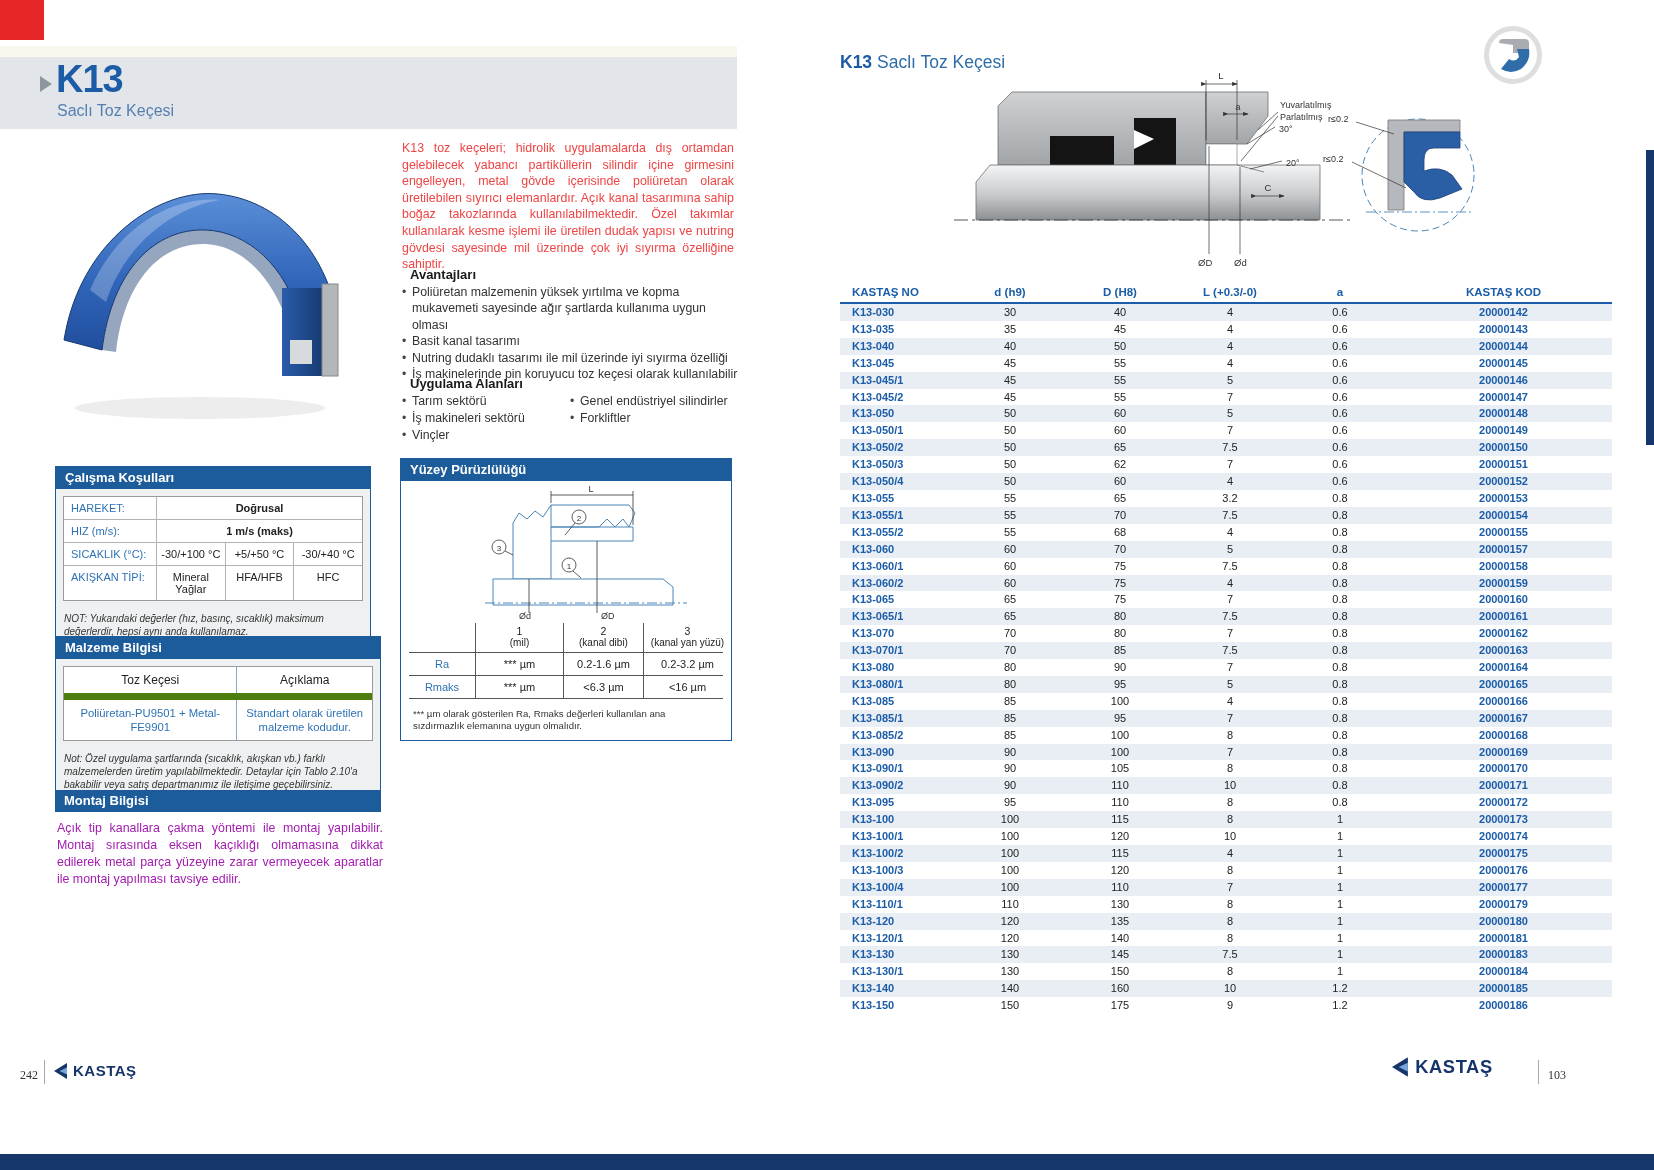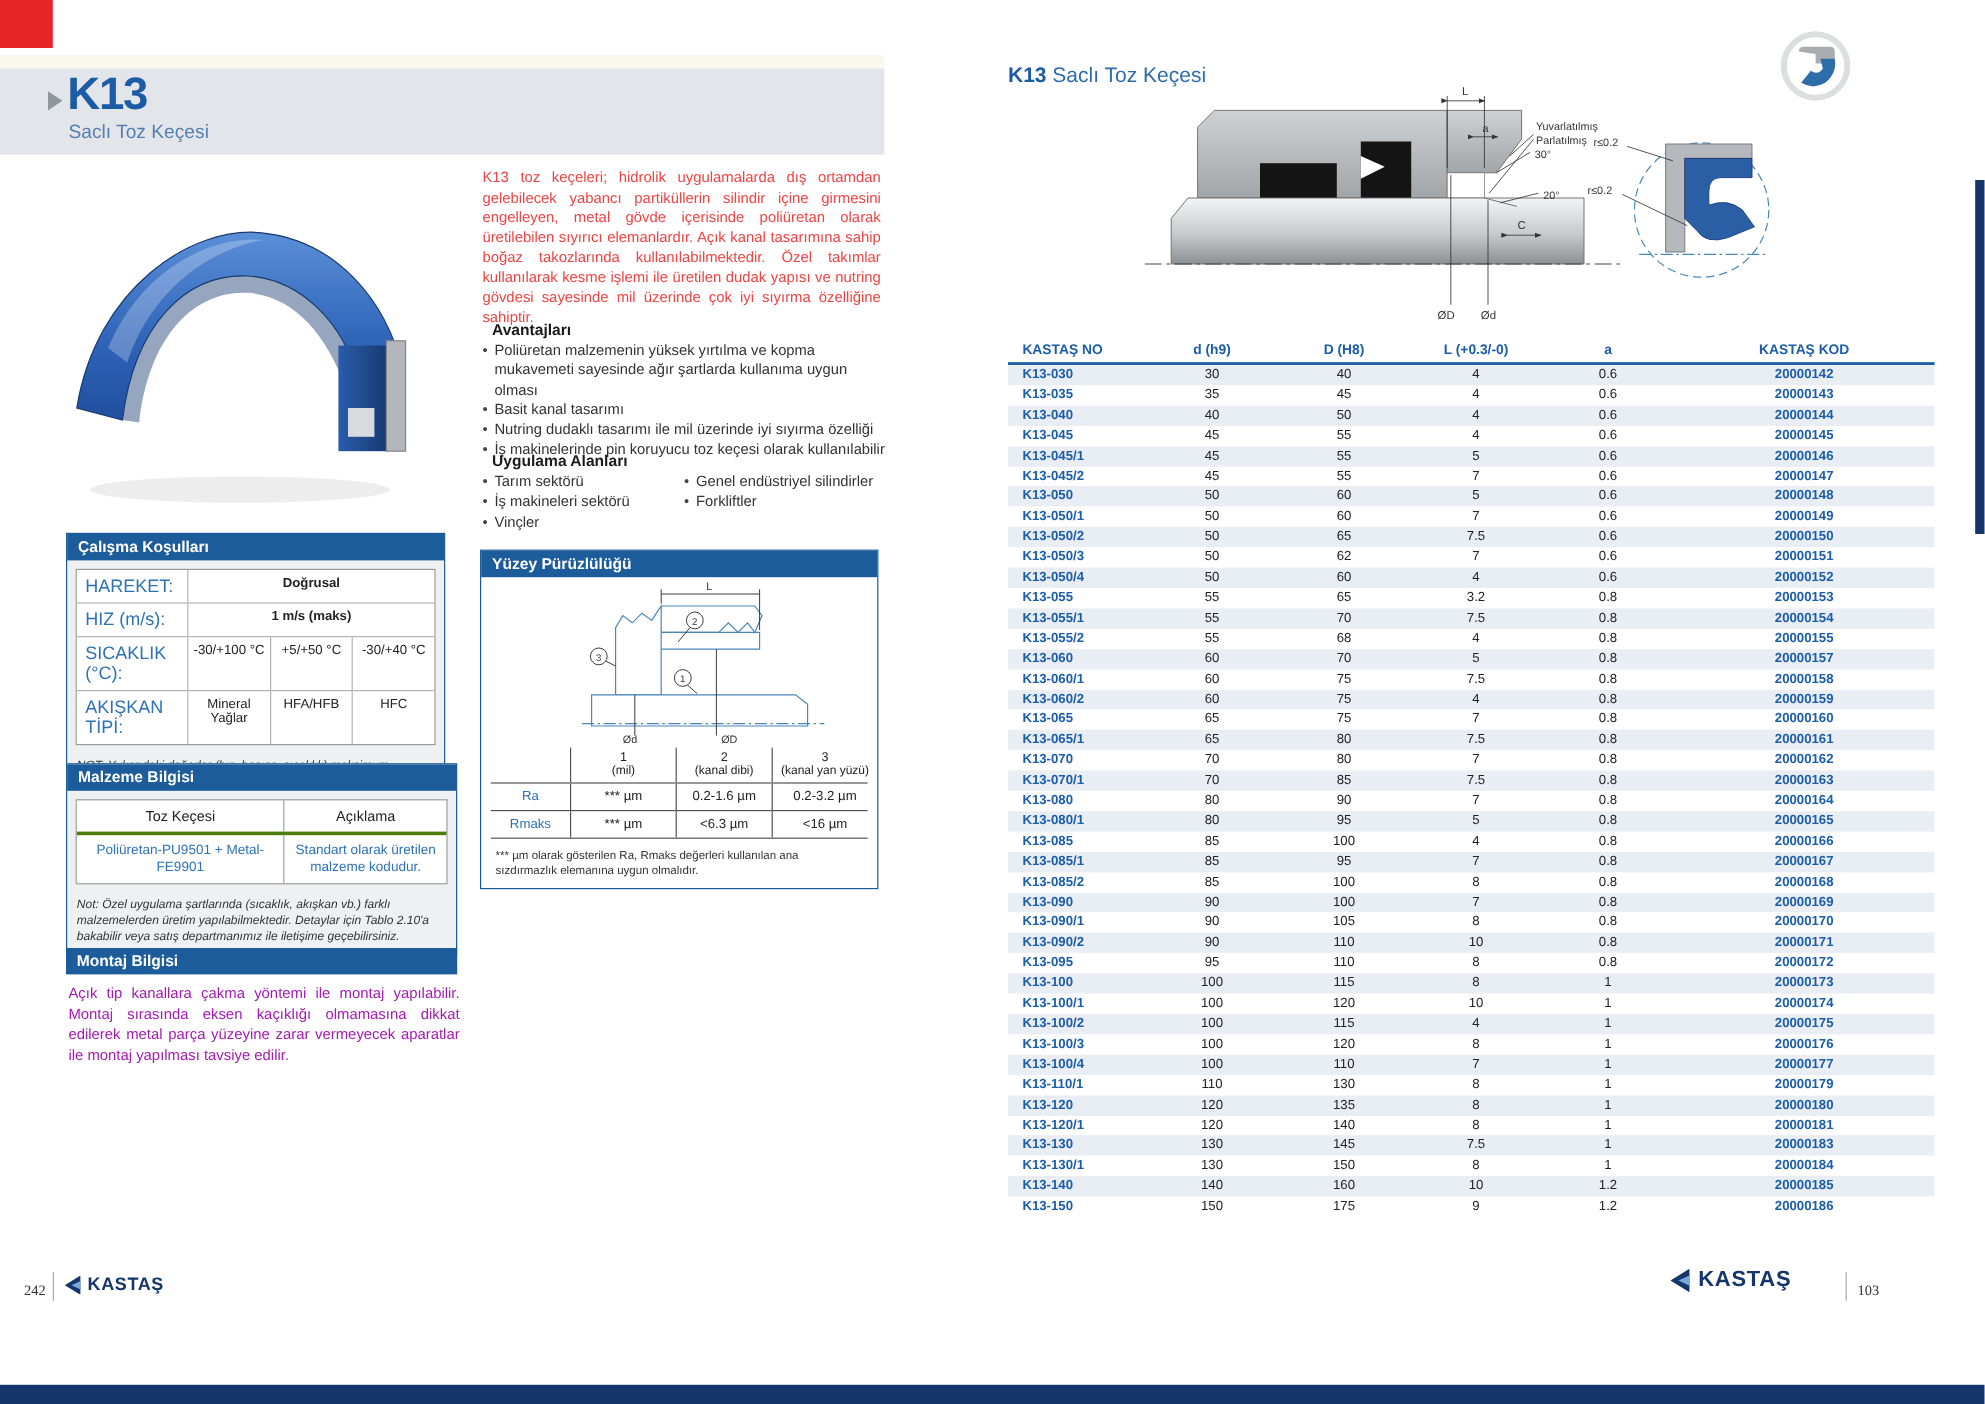--- a/index.html
+++ b/index.html
@@ -29,32 +29,32 @@
   .app-col1 { position:absolute; left:402px; top:393px; width:165px; }
   .app-col2 { position:absolute; left:570px; top:393px; width:170px; }
   .app-col1 .li, .app-col2 .li { position:relative; padding-left:10px; font-size:12.3px; line-height:17px; color:#333; }
   .app-col1 .li:before, .app-col2 .li:before { content:"\2022"; position:absolute; left:0; color:#444; }
 
   
   .panel { position:absolute; border:1px solid #1d5c9b; background:#eef0f1; }
   .panel-bare-head { position:absolute; height:22px; background:#1d5c9b; color:#fff; font-size:13px; font-weight:bold; line-height:22px; padding-left:9px; }
   .panel .phead { height:22px; background:#1d5c9b; color:#fff; font-size:13px; font-weight:bold; line-height:22px; padding-left:9px; }
 
-  .wc-panel { left:55px; top:444px; width:316px; }
+  .wc-panel { left:55px; top:466px; width:316px; }
   .wc-table { margin:7px; background:#fff; border:1px solid #9a9a9a; }
   .wc-row { display:grid; grid-template-columns:92px 1fr 1fr 1fr; border-top:1px solid #b3b3b3; }
   .wc-row:first-child { border-top:none; }
-  .wc-label { font-size:15px; color:#2e72b4; padding:5px 4px 5px 7px; }
+  .wc-label { font-size:11px; color:#2e72b4; padding:5px 4px 5px 7px; }
   .wc-val { font-size:11px; color:#222; text-align:center; padding:5px 2px; border-left:1px solid #b3b3b3; }
   .wc-val.span3 { grid-column:2 / 5;font-weight:bold; }
   .wc-note { font-size:10px; font-style:italic; color:#333; line-height:13px; padding:4px 8px 8px 8px; }
 
   .mat-panel { left:55px; top:636px; width:326px; }
   .mat-table { margin:7px; background:#fff; border:1px solid #9a9a9a; }
-  .mat-hrow { display:grid; grid-template-columns:56% 44%; border-bottom:3px solid #4d7c0f; }
+  .mat-hrow { display:grid; grid-template-columns:56% 44%; border-bottom:7px solid #4d7c0f; }
   .mat-vrow { display:grid; grid-template-columns:56% 44%; }
   .mat-h { font-size:12px; color:#222; text-align:center; padding:6px 2px; }
   .mat-h + .mat-h, .mat-v + .mat-v { border-left:1px solid #8aa6c4; }
   .mat-v { font-size:11.3px; color:#2e72b4; text-align:center; padding:6px 4px; line-height:14px; }
   .mat-note { font-size:10px; font-style:italic; color:#333; line-height:13px; padding:4px 8px 8px 8px; }
 
   .montaj-head { left:55px; top:790px; width:326px; }
   .montaj-text { position:absolute; left:57px; top:820px; width:326px; font-size:12.4px; line-height:17px; color:#a21caf; text-align:justify; }
 
   .sr-panel { left:400px; top:458px; width:332px; height:283px; background:#fff; }

